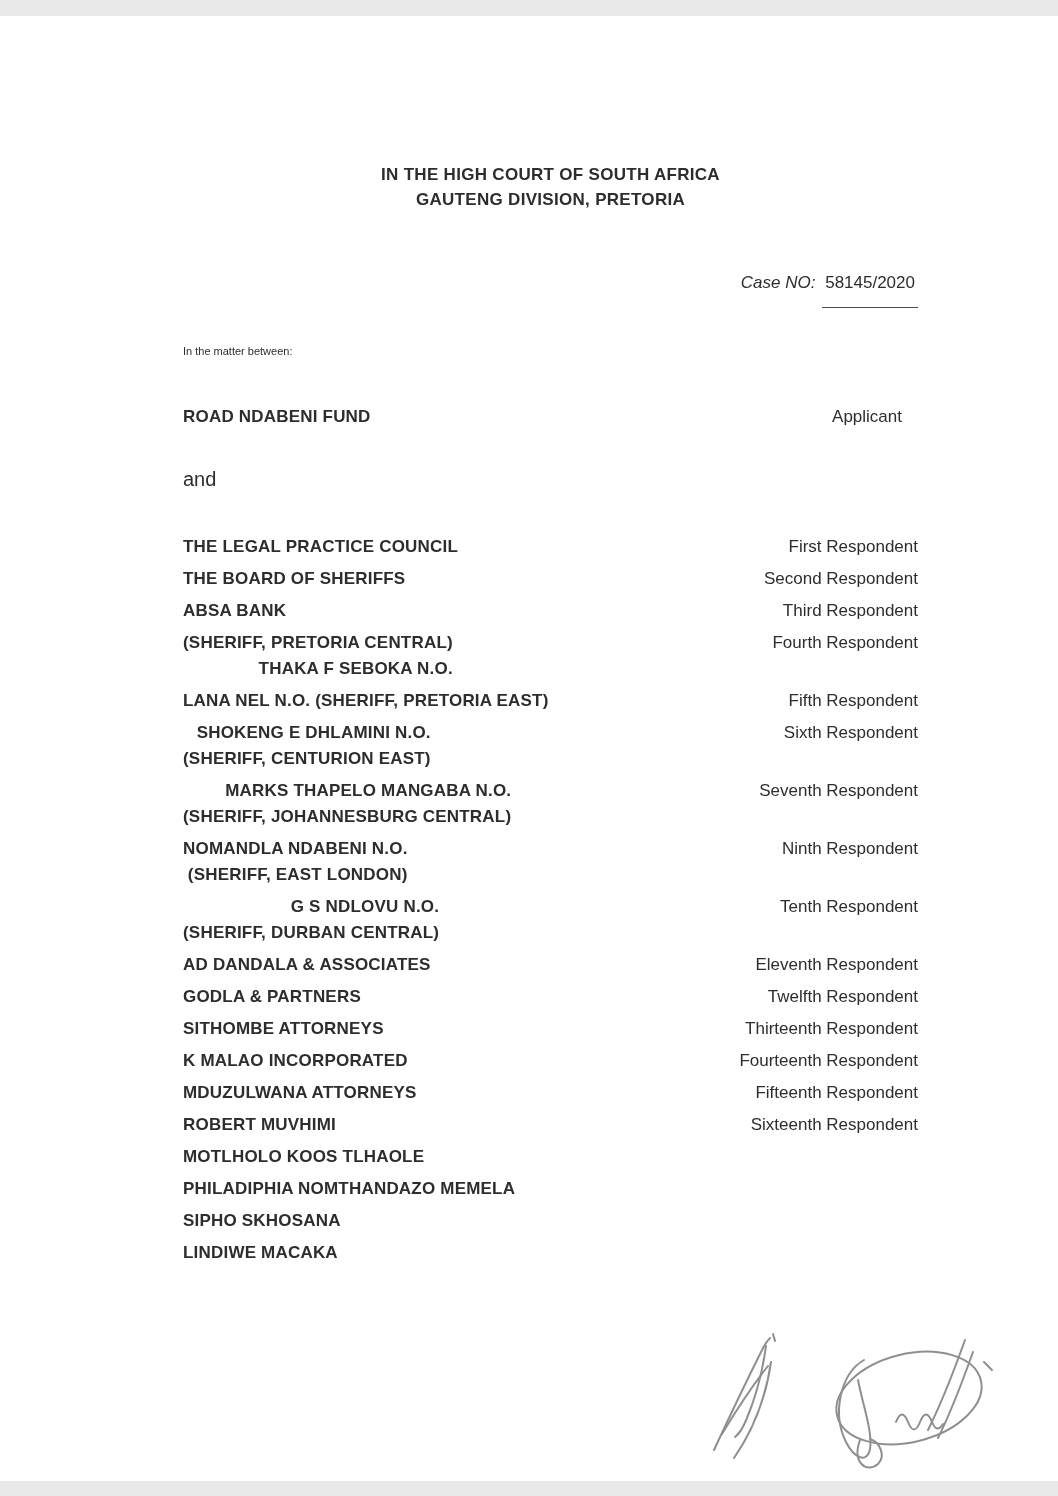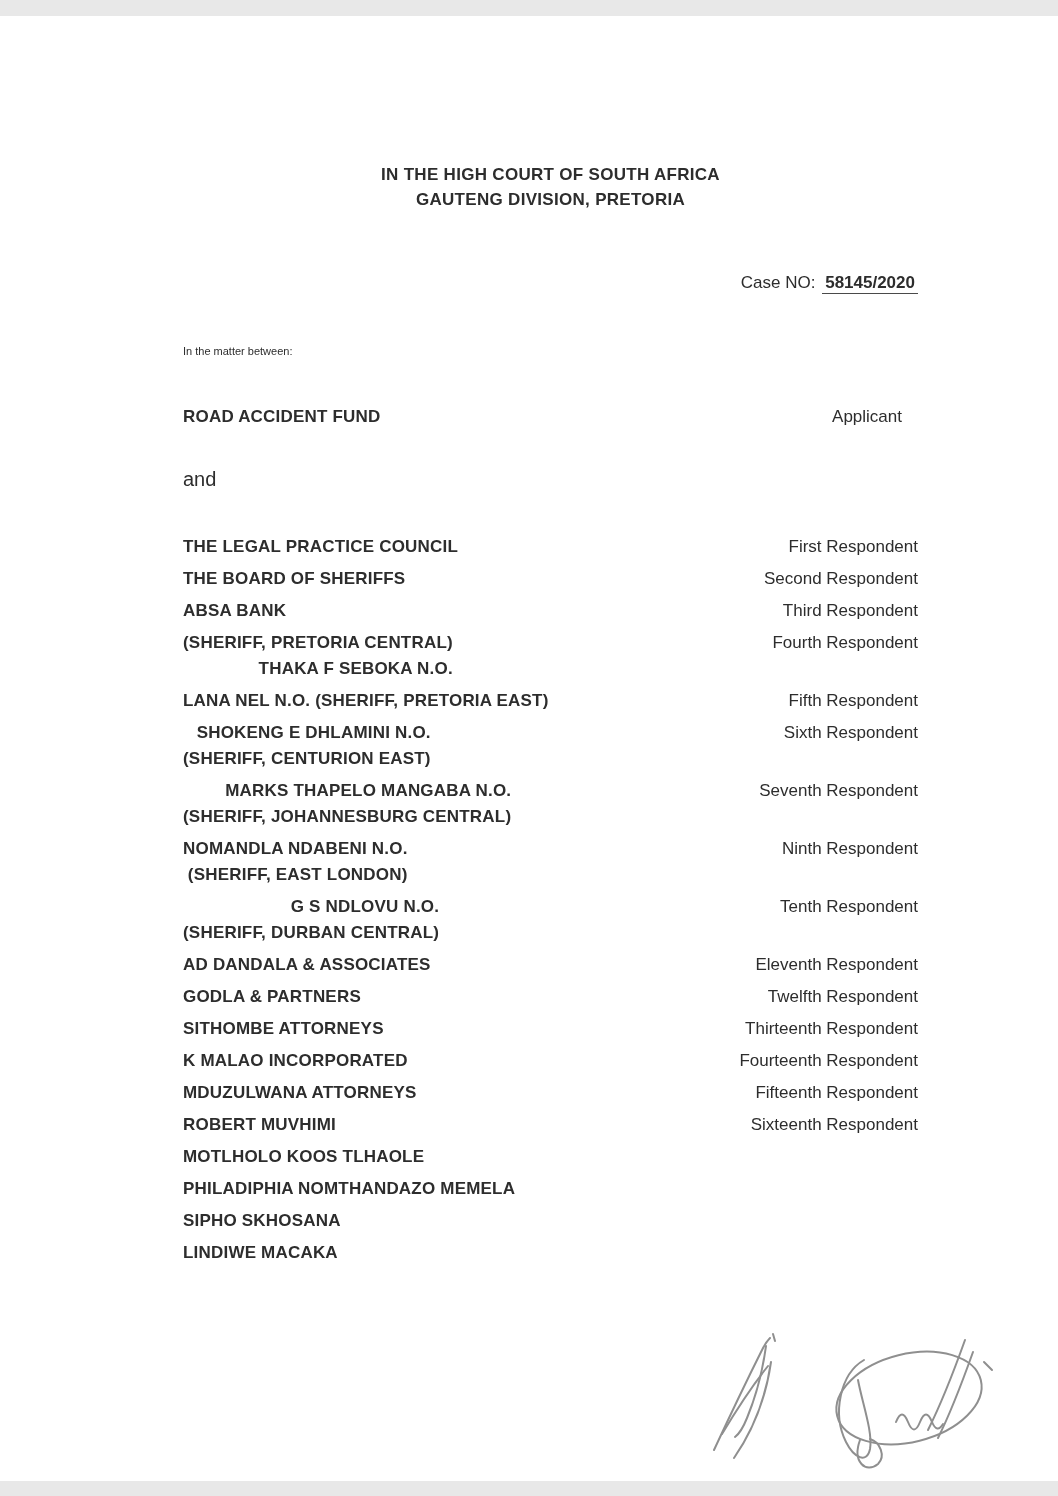--- a/index.html
+++ b/index.html
@@ -29,25 +29,24 @@
     font-size: 17px;
     line-height: 25px;
     letter-spacing: 0.3px;
   }
   .case-row {
     margin-top: 58px;
     text-align: right;
     font-size: 17px;
     line-height: 26px;
   }
-  .case-label { padding-right: 2px; }
+  .case-label { padding-right: 2px; font-style: italic; }
   .case-number {
     border-bottom: 1.5px solid #4a4a4a;
-    padding: 0 3px 1px 3px;
-    font-weight: bold;
+    padding: 0 3px 15px 3px;
   }
   .matter-intro {
     margin-top: 42px;
     font-size: 11px;
     line-height: 26px;
   }
   .party-row {
     display: flex;
     justify-content: space-between;
     align-items: flex-start;
@@ -86,21 +85,21 @@
     </div>
 
     <div class="case-row">
       <span class="case-label">Case NO:</span>
       <span class="case-number">58145/2020</span>
     </div>
 
     <div class="matter-intro">In the matter between:</div>
 
     <div class="party-row applicant-row">
-      <div class="party-name">ROAD ACCIDENT FUND</div>
+      <div class="party-name">ROAD NDABENI FUND</div>
       <div class="party-role">Applicant</div>
     </div>
 
     <div class="and-line">and</div>
 
     <div class="parties" id="parties">
   <div class="party-row">
     <div class="party-name">
             <div>THE LEGAL PRACTICE COUNCIL</div>
           </div>

